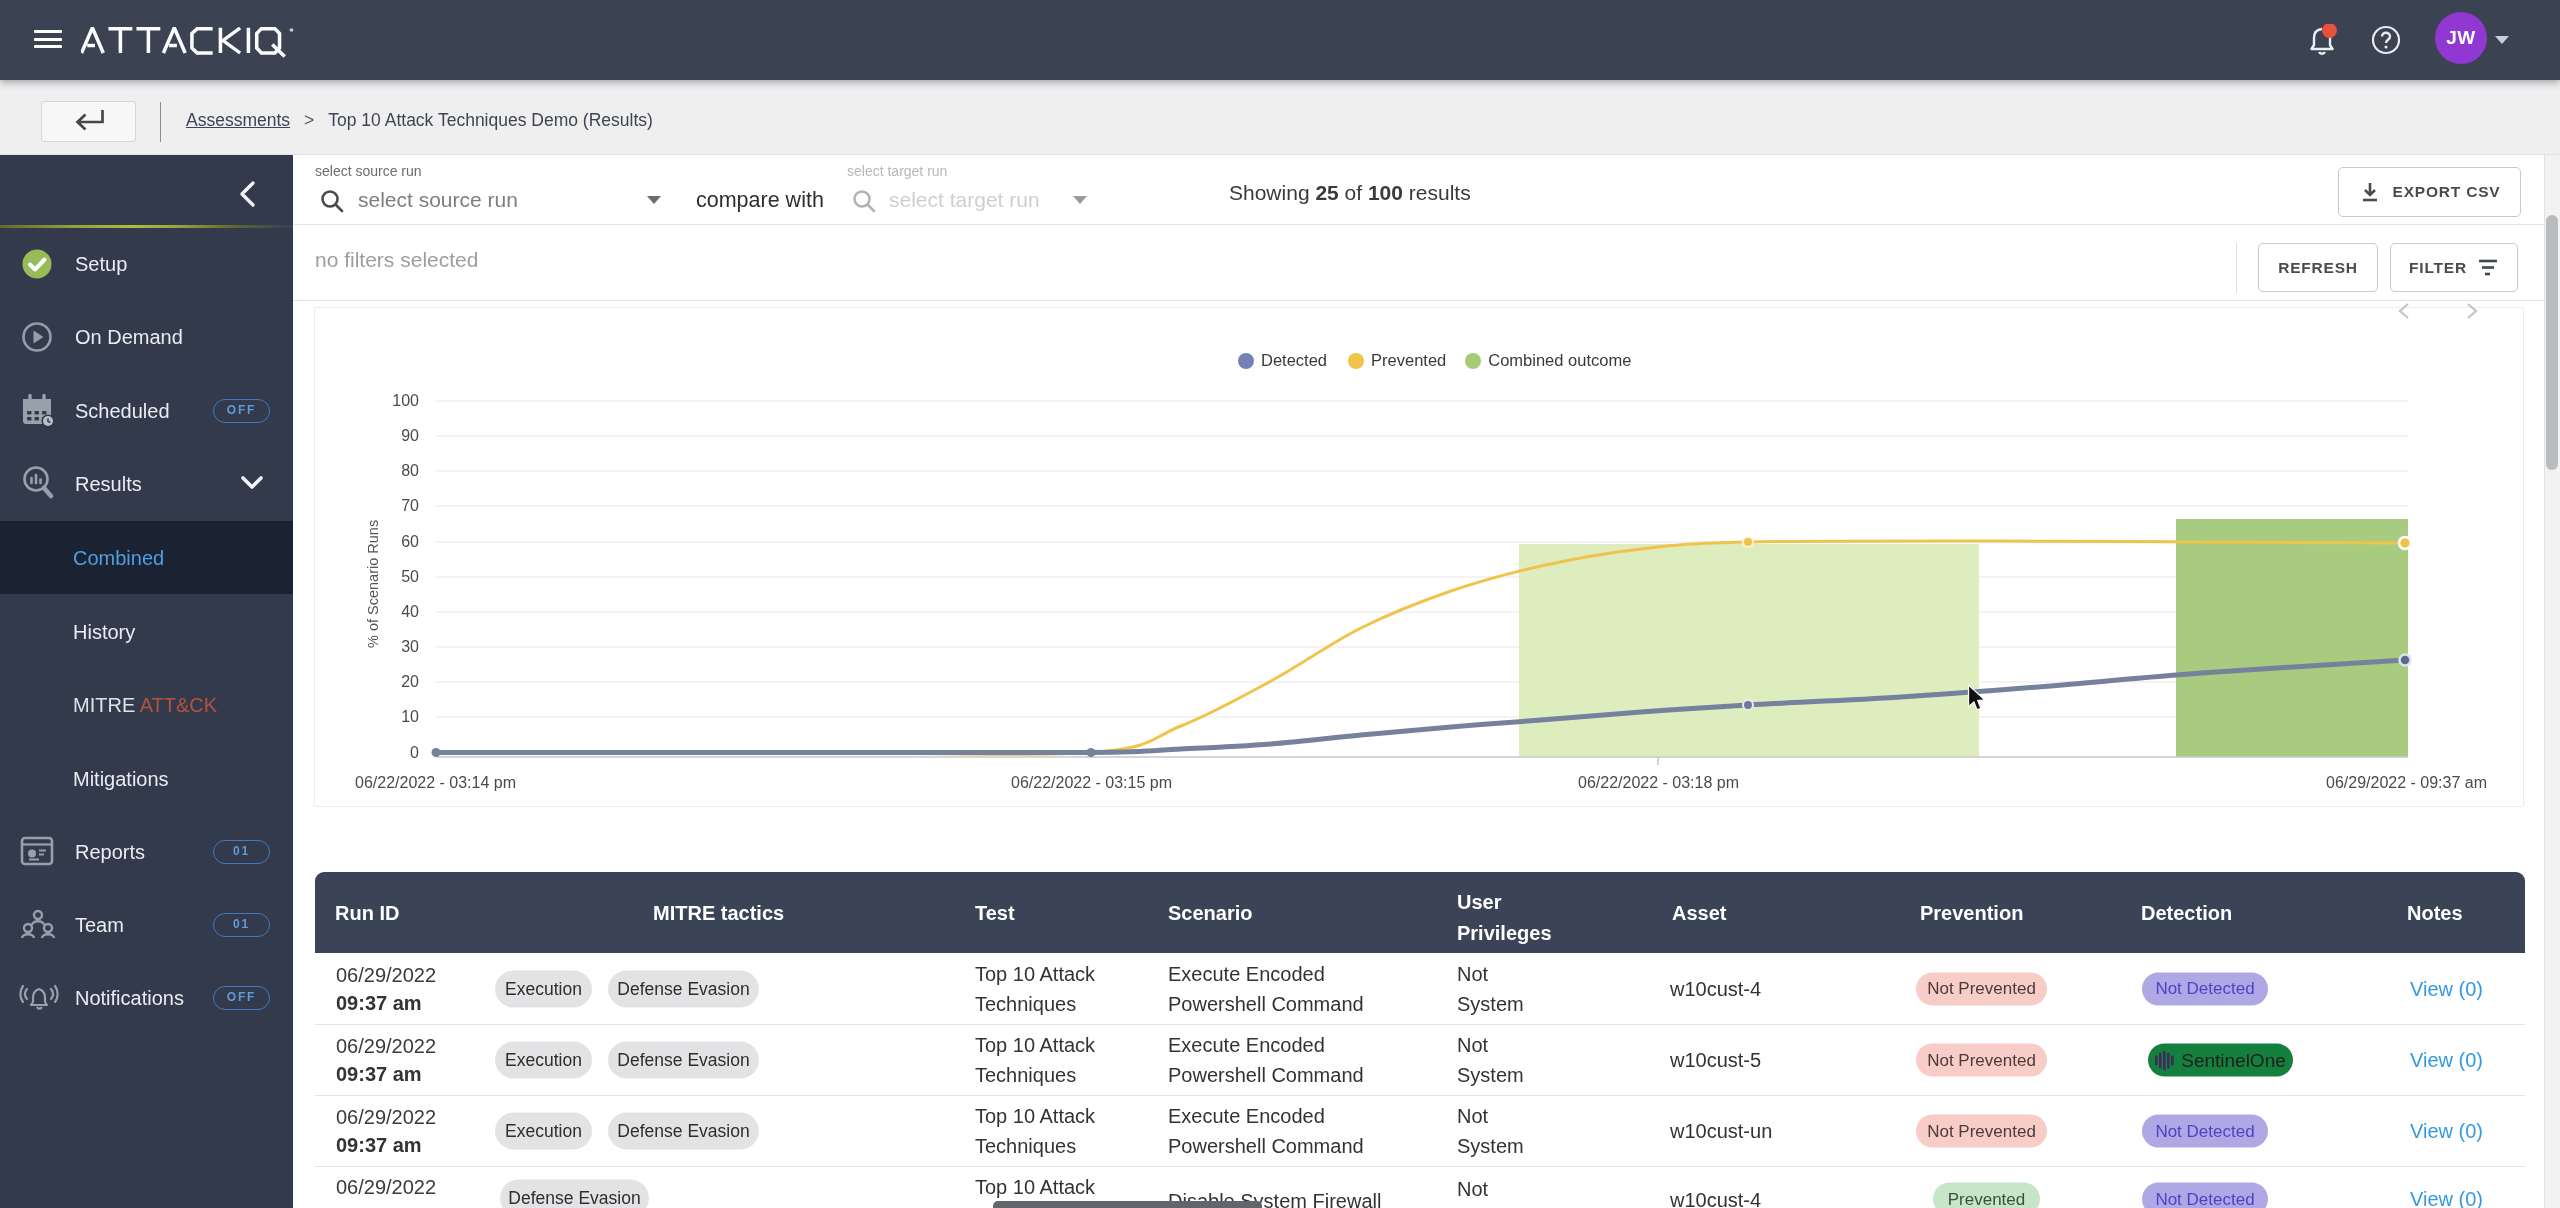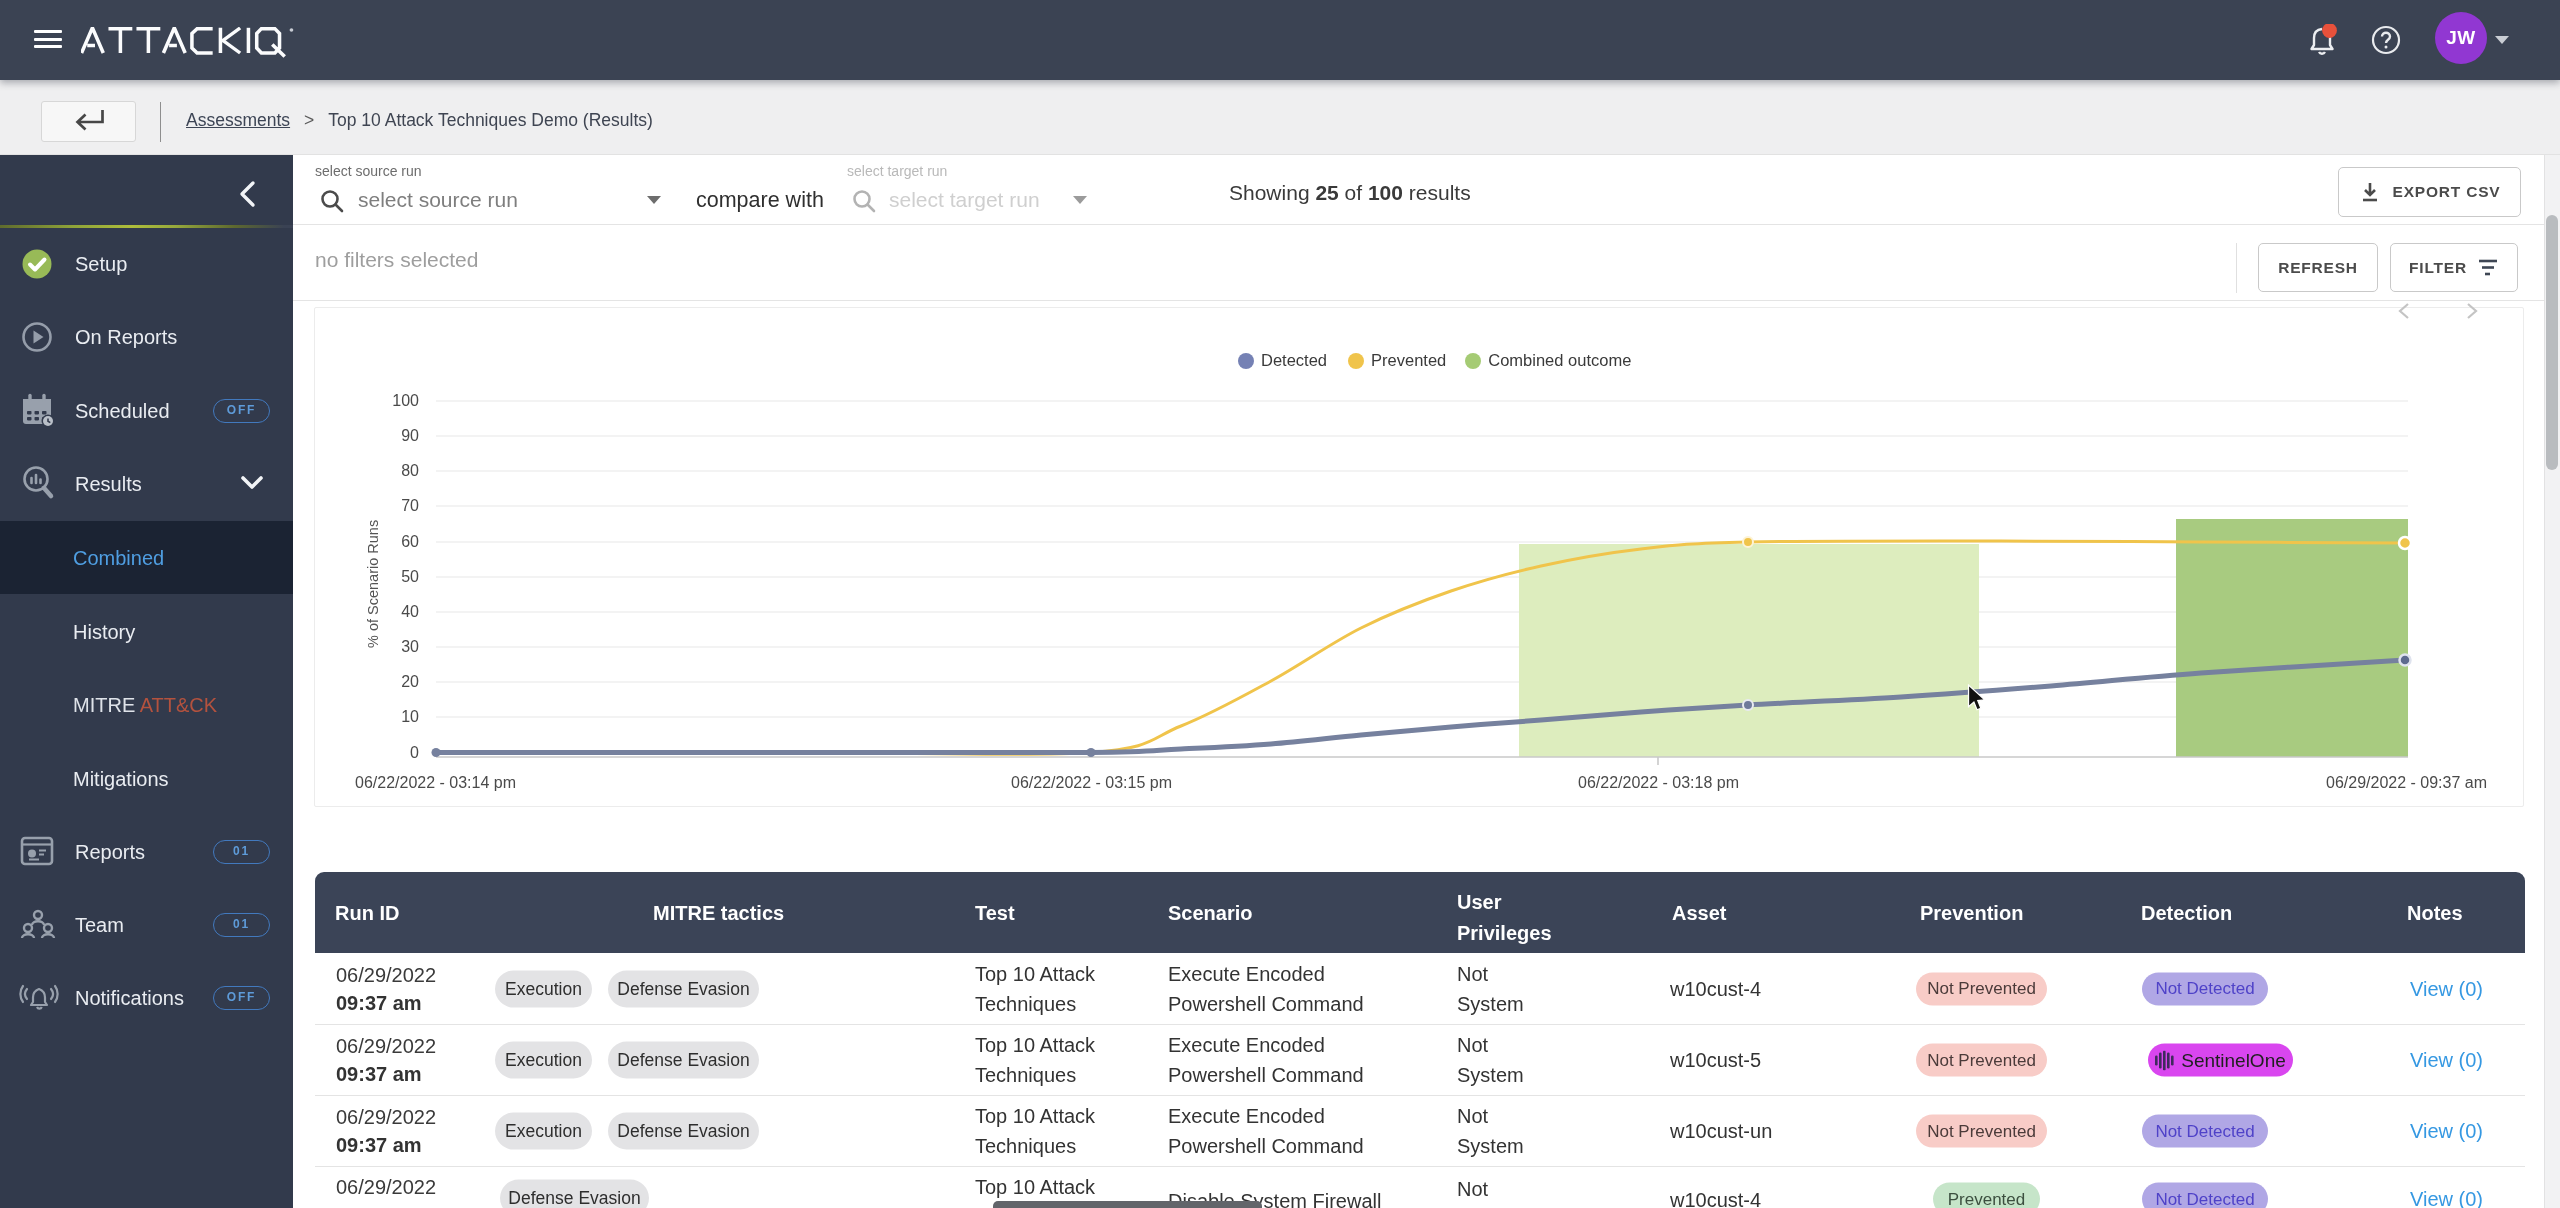--- a/index.html
+++ b/index.html
@@ -27,21 +27,21 @@
   .row .date { position:absolute; left:21px; top:50%; transform:translateY(-50%); line-height:28px; }
   .row .date span { color:#3a3a3a; }
   .tag { position:absolute; top:50%; transform:translateY(-50%); height:37px; background:#e3e3e5; border-radius:19px; text-align:center; line-height:37px; font-size:17.5px; color:#2e2e2e; }
   .cell2 { position:absolute; top:50%; transform:translateY(-50%); line-height:30px; }
   .cell1 { position:absolute; }
   .row .cell1 { top:50%; transform:translateY(-50%); }
   .ppill { position:absolute; top:50%; transform:translateY(-50%); height:33px; border-radius:17px; font-size:17px; display:flex; align-items:center; justify-content:center; }
   .ppill.pv { background:#f8ccc7; color:#4b3b3a; }
   .ppill.dt { background:#b0a7e5; color:#4f42c8; }
   .ppill.gr { background:#c6e5c9; color:#3c4f3f; }
-  .ppill.s1 { background:#d946ef; color:#1f1f1f; font-size:19px; }
+  .ppill.s1 { background:#15803d; color:#1f1f1f; font-size:19px; }
   .view { position:absolute; left:2095px; top:50%; transform:translateY(-50%); color:#3598e2; font-size:20px; }
 </style>
 </head>
 <body>
 <div id="root">
 
   <div id="navbar">
     <div id="hamb" class="abs" style="left:34px;top:30px;">
         <span></span>
         <span></span>
@@ -104,21 +104,21 @@
           <circle cx="18" cy="18" r="14.5" fill="#98ba57"></circle>
           <path d="M11 18.5 L16 23.5 L25.5 13.5" fill="none" stroke="#fff" stroke-width="4" stroke-linecap="round" stroke-linejoin="round"></path>
         </svg>
       <span class="lbl">Setup</span>
     </div>
     <div class="sideitem" style="top:162px;">
       <svg class="sideicon" width="36" height="36" viewBox="0 0 36 36">
           <circle cx="18" cy="18" r="13.5" fill="none" stroke="#959daa" stroke-width="2.6"></circle>
           <path d="M14.5 11.5 L24.5 18 L14.5 24.5 Z" fill="#959daa"></path>
         </svg>
-      <span class="lbl">On Reports</span>
+      <span class="lbl">On Demand</span>
     </div>
     <div class="sideitem" style="top:236px;">
       <svg class="sideicon" width="38" height="38" viewBox="0 0 38 38">
         <rect x="4" y="7" width="28" height="25" rx="3" fill="#98a0ac"></rect>
         <rect x="4" y="7" width="28" height="8" fill="#98a0ac"></rect>
         <line x1="11" y1="3.5" x2="11" y2="10" stroke="#98a0ac" stroke-width="3.4" stroke-linecap="round"></line>
         <line x1="25" y1="3.5" x2="25" y2="10" stroke="#98a0ac" stroke-width="3.4" stroke-linecap="round"></line>
         <g fill="#323a4c">
           <rect x="8" y="19" width="4.5" height="3.4" rx="0.8"></rect>
             <rect x="15.5" y="19" width="4.5" height="3.4" rx="0.8"></rect>

